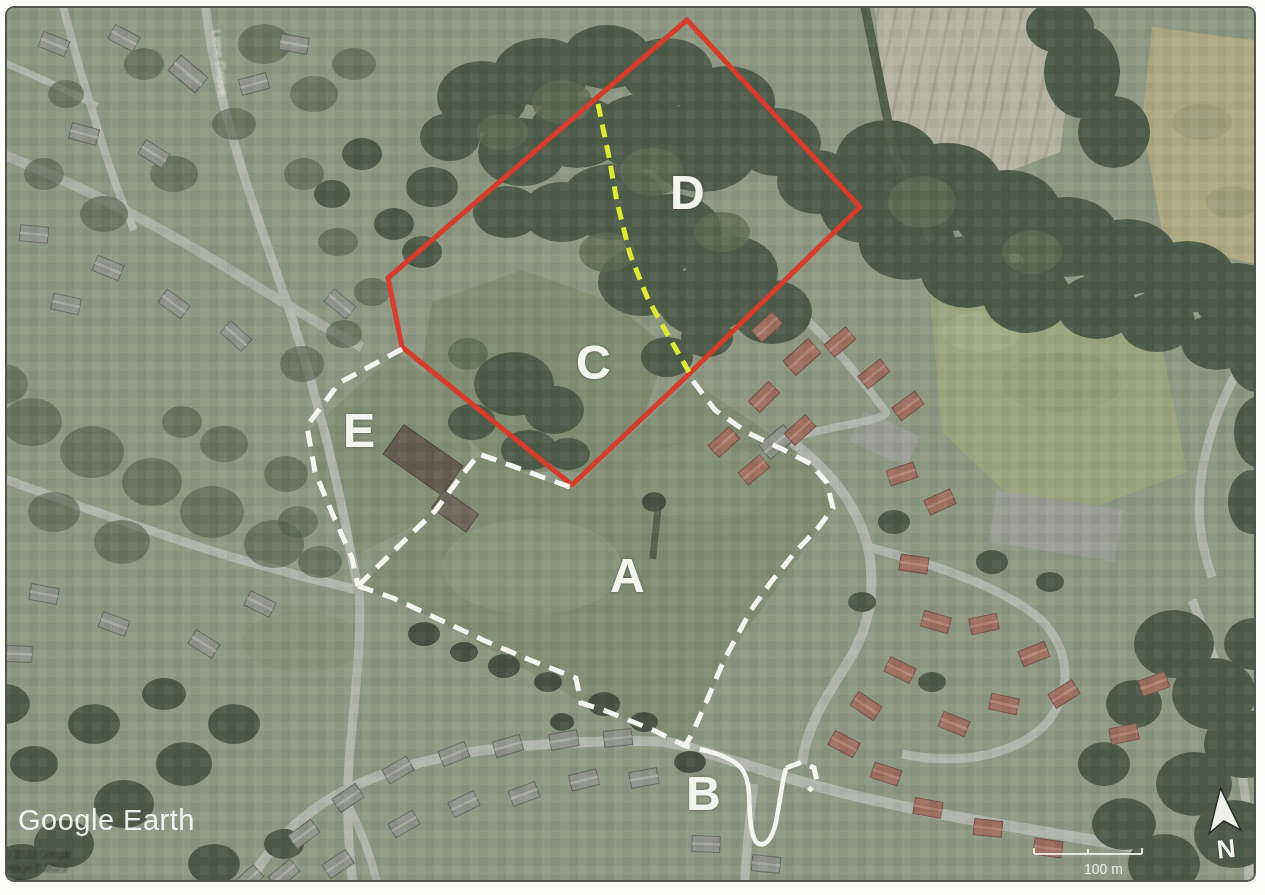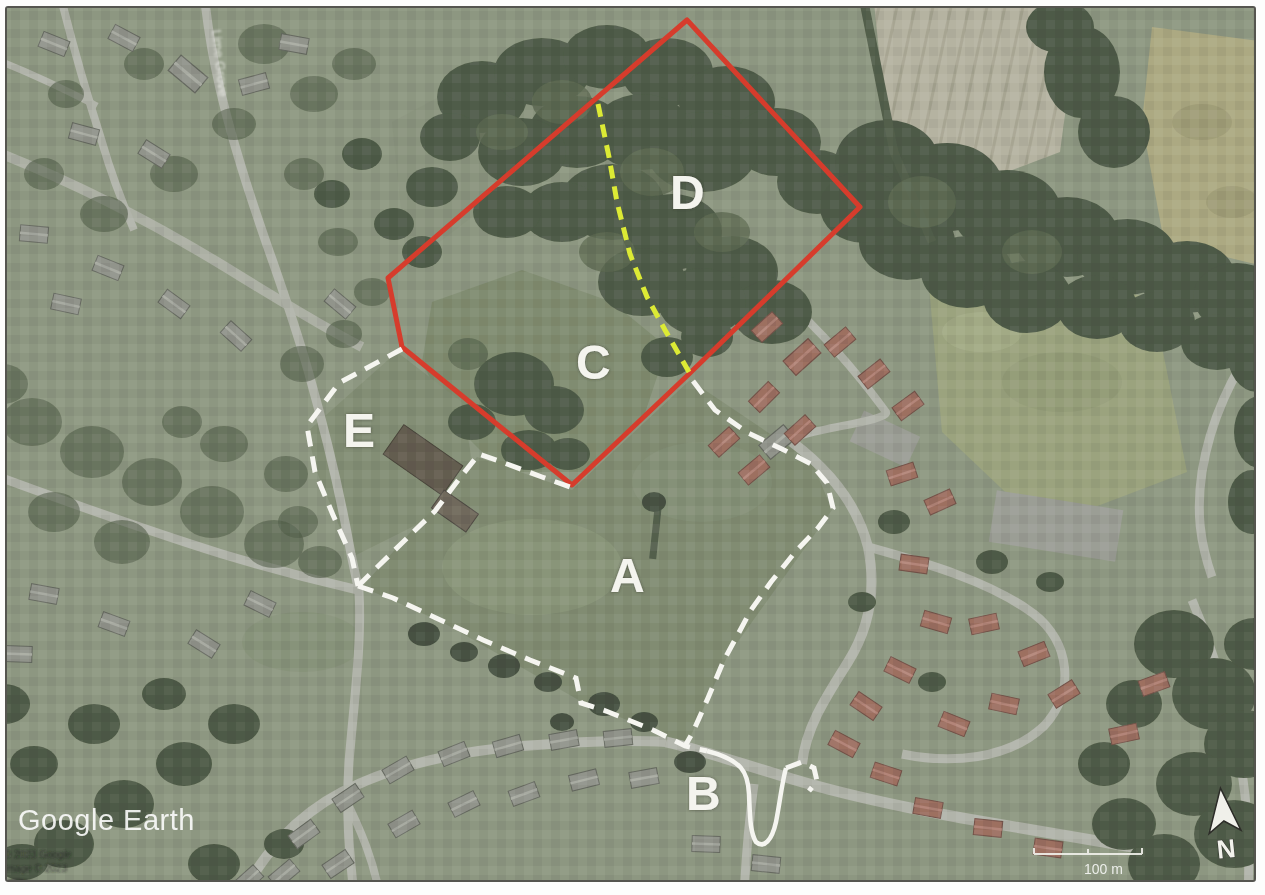--- a/index.html
+++ b/index.html
@@ -1,18 +1,18 @@
 <!DOCTYPE html>
 <html><head>
 <meta charset="utf-8">
 <style>
   html,body{margin:0;padding:0;width:1265px;height:895px;overflow:hidden;background:#ffffff;}
   .page{position:absolute;inset:0;background:#fdfdfc;}
   .map-frame{position:absolute;left:5px;top:6px;right:9px;bottom:13px;
-             border:2px solid #55554f;border-radius:3px;overflow:hidden;background:#8b9480;}
+             border:2px solid #55554f;border-radius:9px;overflow:hidden;background:#8b9480;}
   .map-frame svg{position:absolute;left:-5px;top:-6px;width:1265px;height:895px;display:block;}
   text{font-family:"Liberation Sans","DejaVu Sans",sans-serif;}
   .area-label{font-size:48px;font-weight:bold;fill:#f4f4ee;}
   .watermark{font-size:29px;fill:rgba(255,255,255,0.88);letter-spacing:0.5px;}
   .scale-text{font-size:14px;fill:rgba(255,255,255,0.92);}
   .north-n{font-size:26px;font-weight:bold;fill:#f2f2ec;stroke:#2c2c28;stroke-width:0.9px;paint-order:stroke;}
   .road-label{font-size:13px;fill:rgba(245,245,240,0.85);}
   .attr-smudge{font-size:10px;fill:#20241f;opacity:0.85;}
 </style>
 </head>

